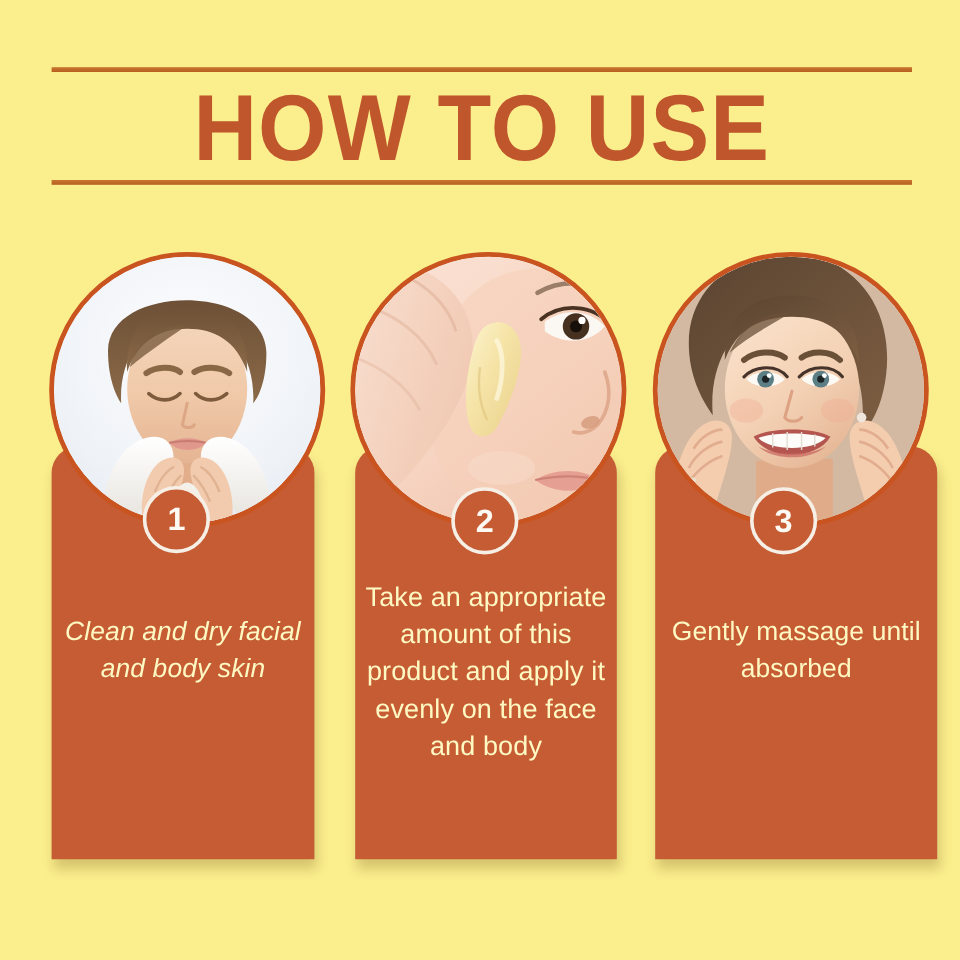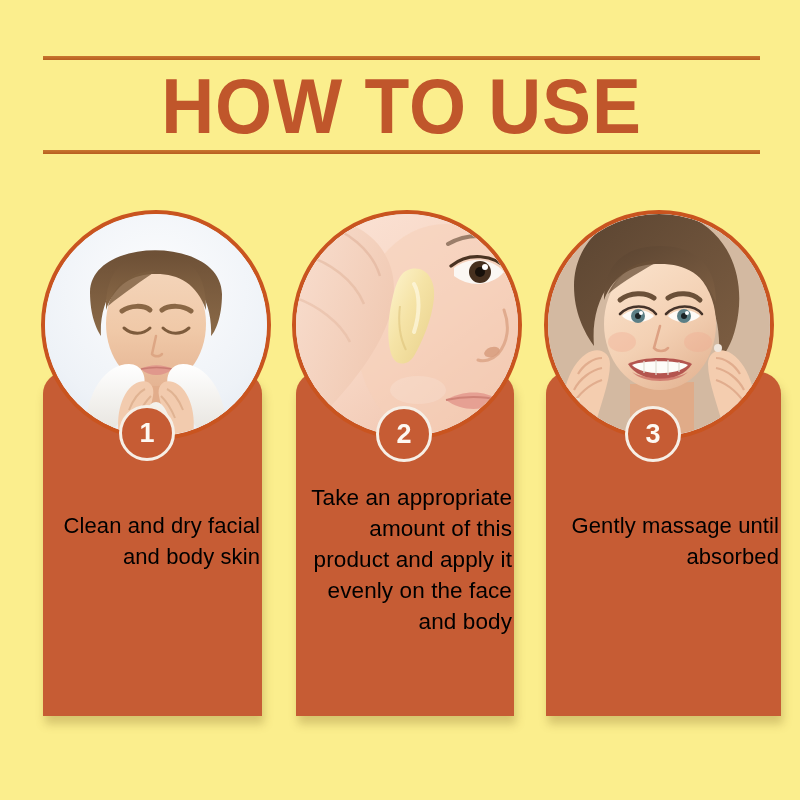--- a/index.html
+++ b/index.html
@@ -114,28 +114,28 @@
   }
   #badge-1 { left: 119px; top: 405px; }
   #badge-2 { left: 376px; top: 406px; }
   #badge-3 { left: 625px; top: 406px; }
 
   
   .caption {
     position: absolute;
     left: 2px;
     right: 2px;
-    text-align: right;
-    color: #000000;
+    text-align: center;
+    color: #fef9c3;
     font-size: 22px;
     line-height: 31px;
     letter-spacing: 0.1px;
     z-index: 4;
   }
-  #caption-1 { top: 138px; }
+  #caption-1 { top: 138px; font-style: italic; }
   #caption-2 { top: 110px; font-size: 22.5px; }
   #caption-3 { top: 138px; }
 
   
   .art { position: absolute; inset: 0; }
   .art svg { display: block; width: 100%; height: 100%; }
 </style>
 </head>
 <body>
 

